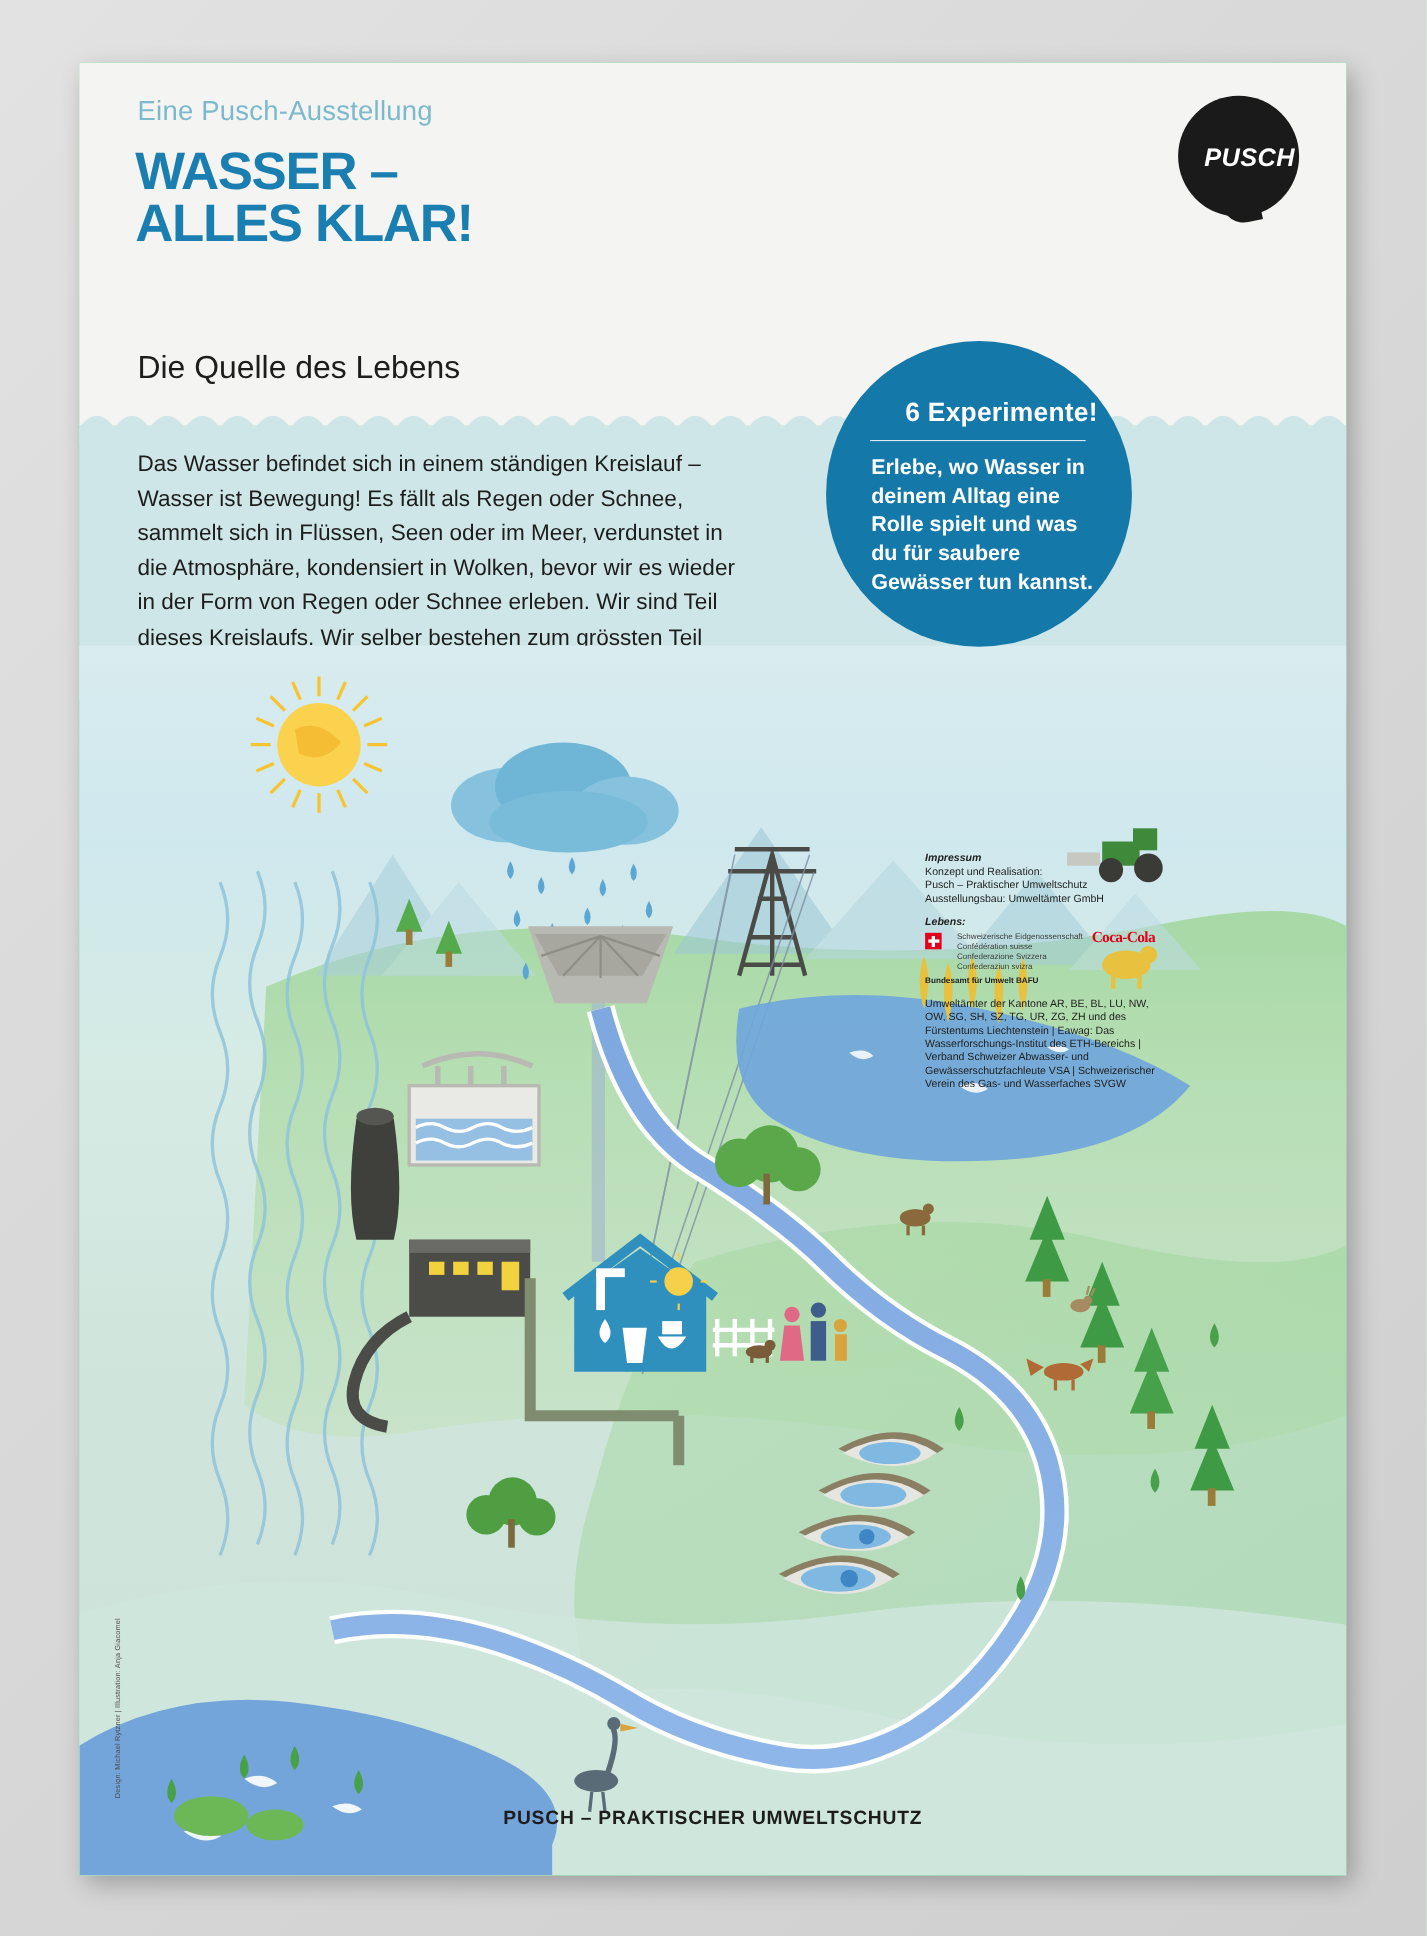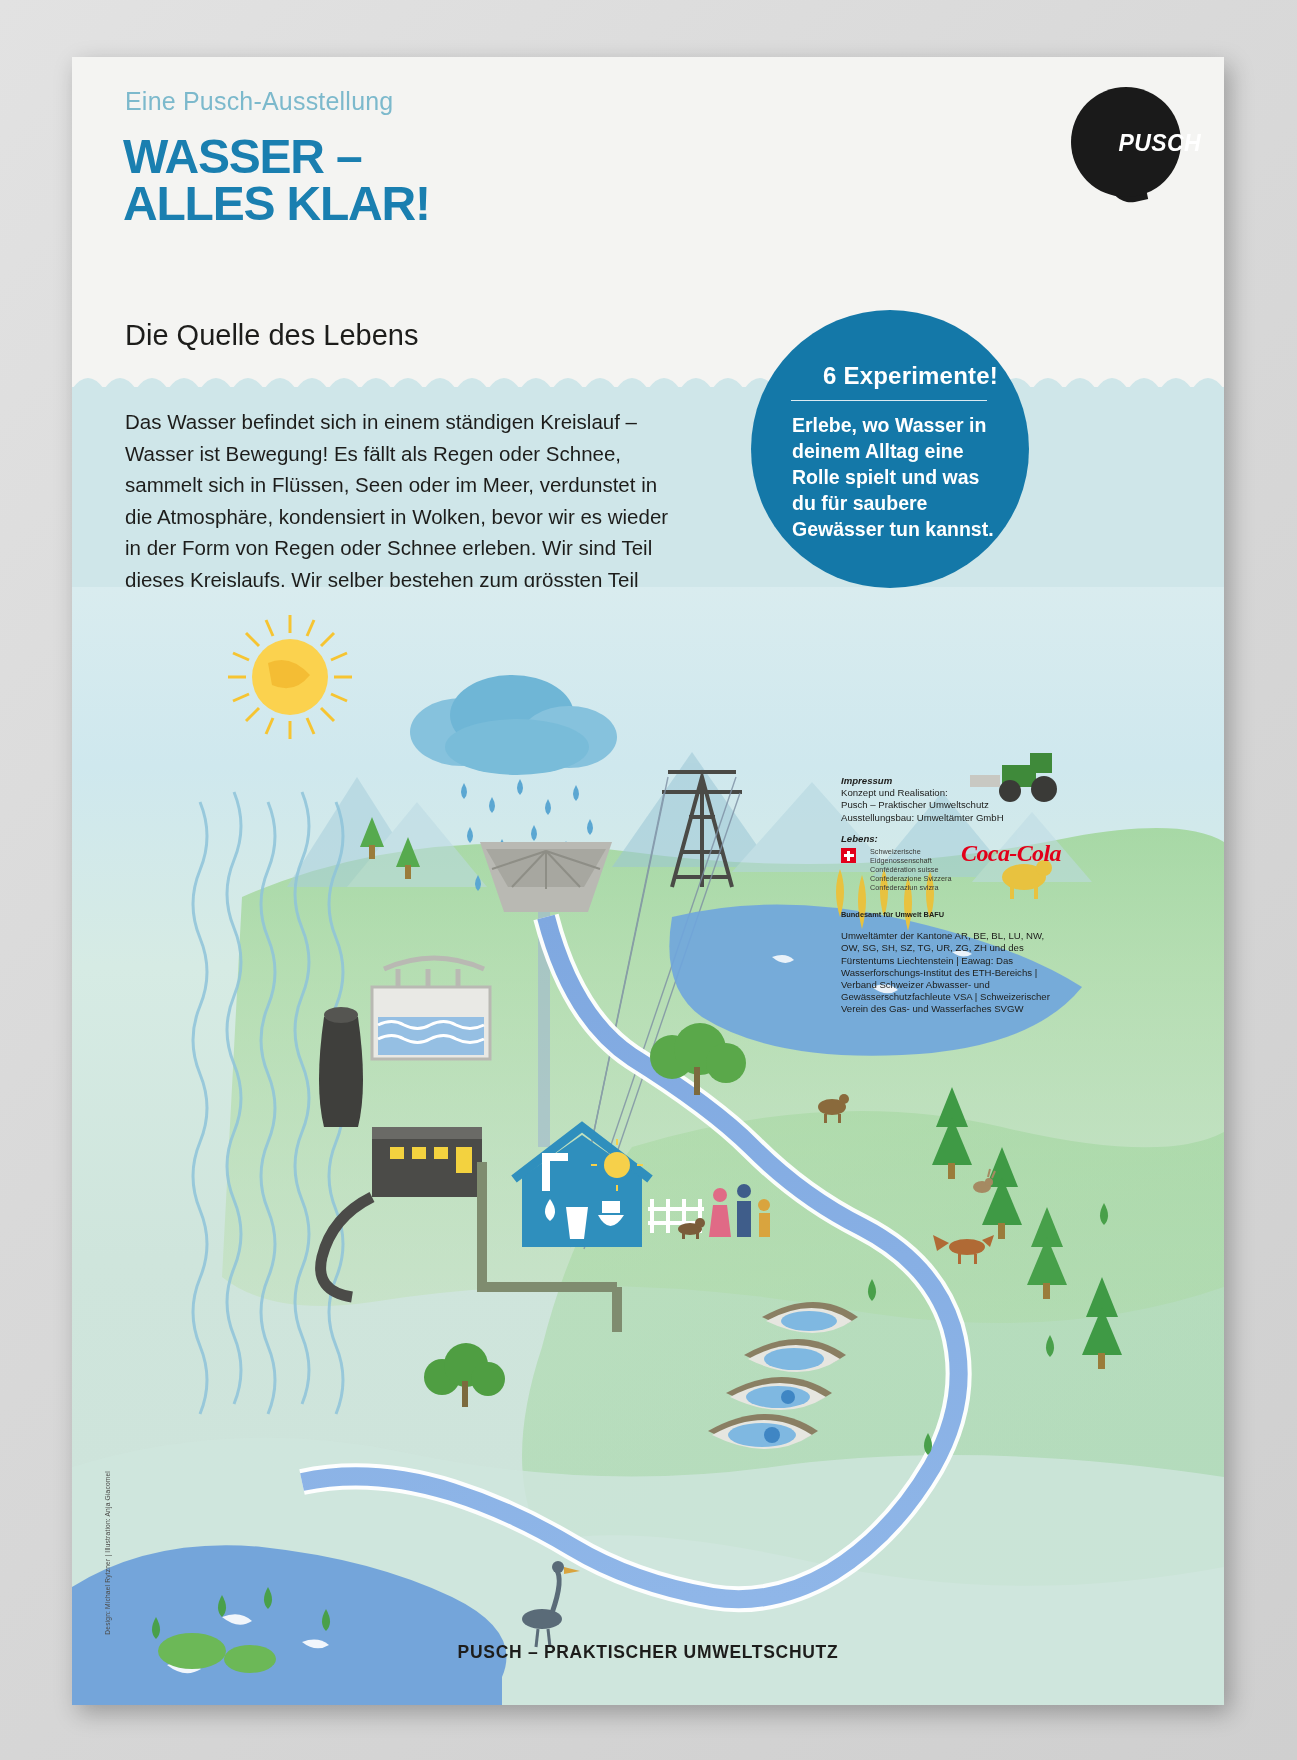--- a/index.html
+++ b/index.html
@@ -40,21 +40,21 @@
   .logo .bub{
     position:absolute;left:0;top:0;width:110px;height:110px;
     background:#1a1a1a;border-radius:50%;
   }
   .logo .tail{
     position:absolute;left:40px;top:82px;width:34px;height:34px;
     background:#1a1a1a;border-radius:0 0 0 60%;
     transform:rotate(-12deg);
   }
   .logo .txt{
-    position:absolute;left:0;top:43px;width:130px;text-align:right;
+    position:absolute;left:0;top:43px;width:130px;text-align:center;
     color:#fff;font-style:italic;font-weight:bold;font-size:23px;
     letter-spacing:.4px;z-index:3;
   }
 
   
   .waves{position:absolute;left:0;top:316px;width:100%;height:30px;z-index:4;}
 
   
   .intro-band{
     position:absolute;left:0;top:330px;width:100%;height:250px;
@@ -104,23 +104,23 @@
     color:#1d1d1b;font-size:9.6px;line-height:12.2px;
   }
   .impressum .h{font-weight:bold;font-style:italic;}
   .impressum .blk{margin-bottom:9px;}
   .partner-row{display:flex;align-items:flex-start;gap:8px;margin-top:2px;}
   .swiss{display:flex;gap:14px;}
   .swiss .flag{width:15px;height:15px;background:#e2001a;position:relative;flex:0 0 auto;margin-top:1px;}
   .swiss .flag:before{content:"";position:absolute;left:6px;top:2.5px;width:3px;height:10px;background:#fff;}
   .swiss .flag:after{content:"";position:absolute;left:2.5px;top:6px;width:10px;height:3px;background:#fff;}
   .swiss .lines{font-size:7.3px;line-height:9px;color:#3a3a38;}
-  .cola{color:#e2001a;font-family:"Liberation Serif",serif;font-style:italic;font-weight:bold;
-        font-size:24px;letter-spacing:-.6px;white-space:nowrap;}
-  .bafu{font-size:7.4px;font-weight:bold;color:#1d1d1b;margin-top:17px;}
+  .cola{color:#e2001a;font-family:"Liberation Serif",serif;font-weight:bold;
+        font-size:14px;letter-spacing:-.6px;white-space:nowrap;}
+  .bafu{font-size:7.4px;font-weight:bold;color:#1d1d1b;margin-top:3px;}
   .kantone{font-size:9.6px;line-height:12.2px;margin-top:9px;}
 
   
   .credit{
     position:absolute;left:32px;bottom:70px;z-index:30;
     writing-mode:vertical-rl;transform:rotate(180deg);
     font-size:6.6px;line-height:8.5px;color:#4b4b49;letter-spacing:.2px;
   }
 </style>
 </head>

